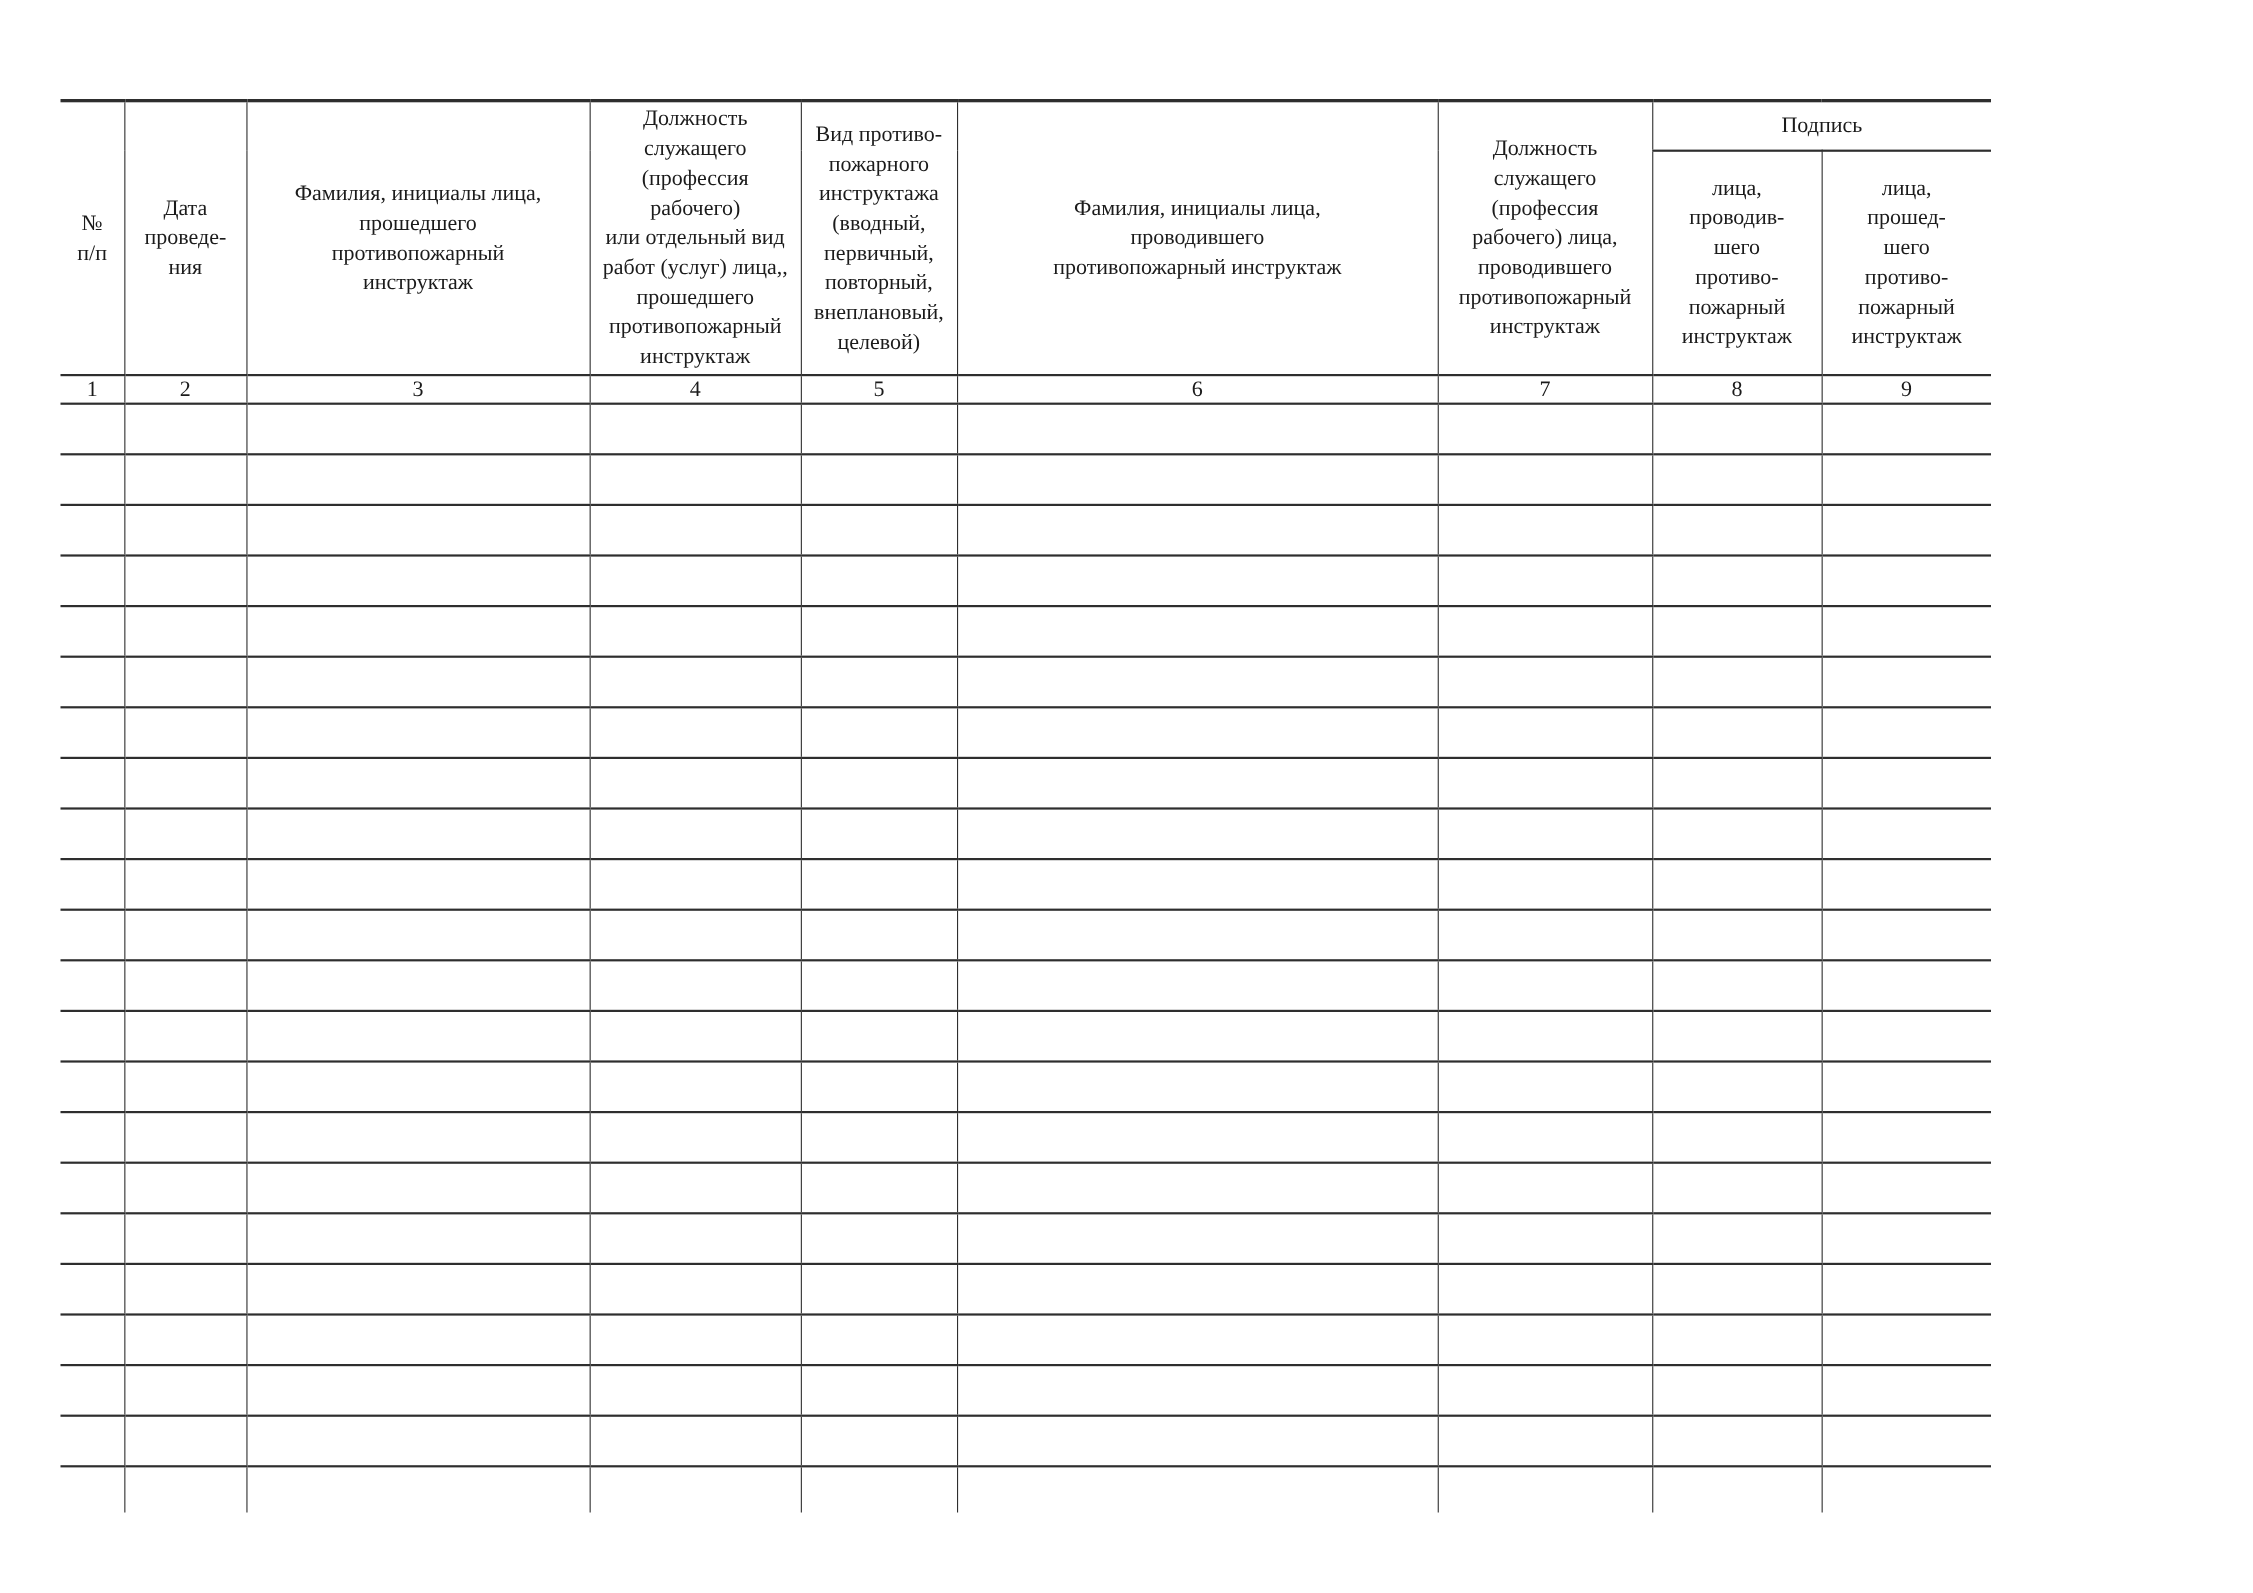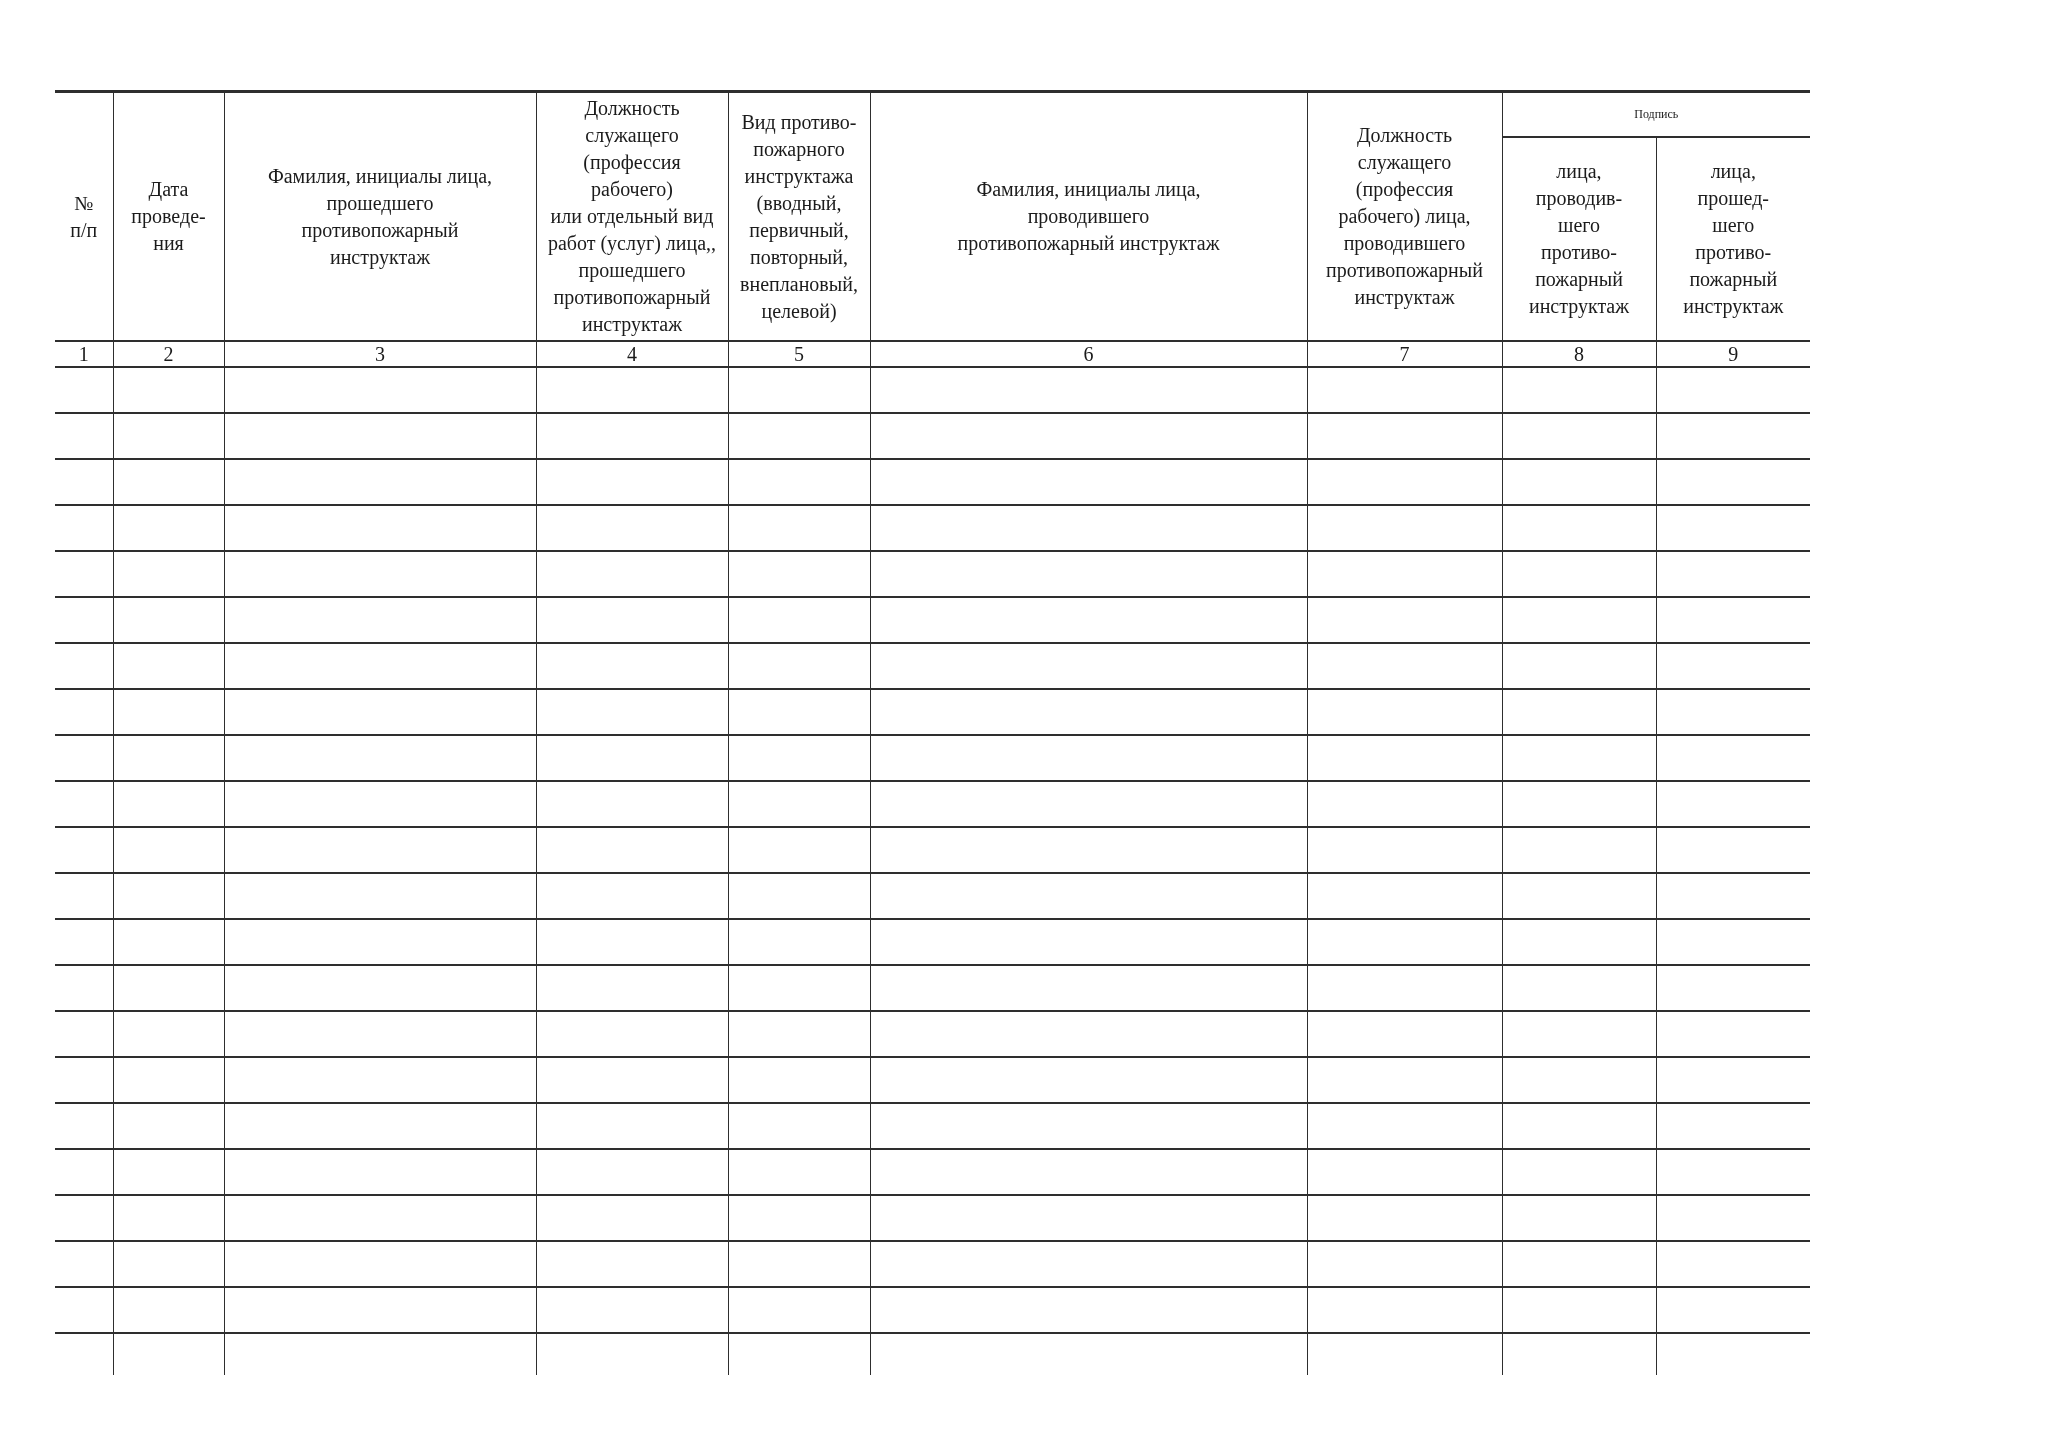--- a/index.html
+++ b/index.html
@@ -23,21 +23,21 @@
     margin: 0; padding: 2px 4px;
     font-weight: normal;
     vertical-align: middle;
     text-align: center;
     overflow: hidden;
   }
   .top-edge       { border-top: 3px solid #2e2e2e; }
   .h-rule         { border-bottom: 2px solid #2e2e2e; }
   .v-rule         { border-left: 1.5px solid #2e2e2e; }
   .header-cell    { white-space: pre-line; font-size: 20px; line-height: 27px; }
-  .group-cell     { font-size: 12px; line-height: 22px; }
+  .group-cell     { font-size: 20px; line-height: 22px; }
   .numbers-row td { font-size: 20px; line-height: 22px; padding: 0; }
   .group-row      { height: 42px; }
   .main-header-row{ height: 190px; }
   .numbers-row    { height: 26px; }
   .data-row       { height: 46px; }
   .partial-row    { height: 42px; }
   .data-row td    { border-bottom: 2px solid #2e2e2e; }
   .partial-row td { border-bottom: none; }
 </style>
 </head>

